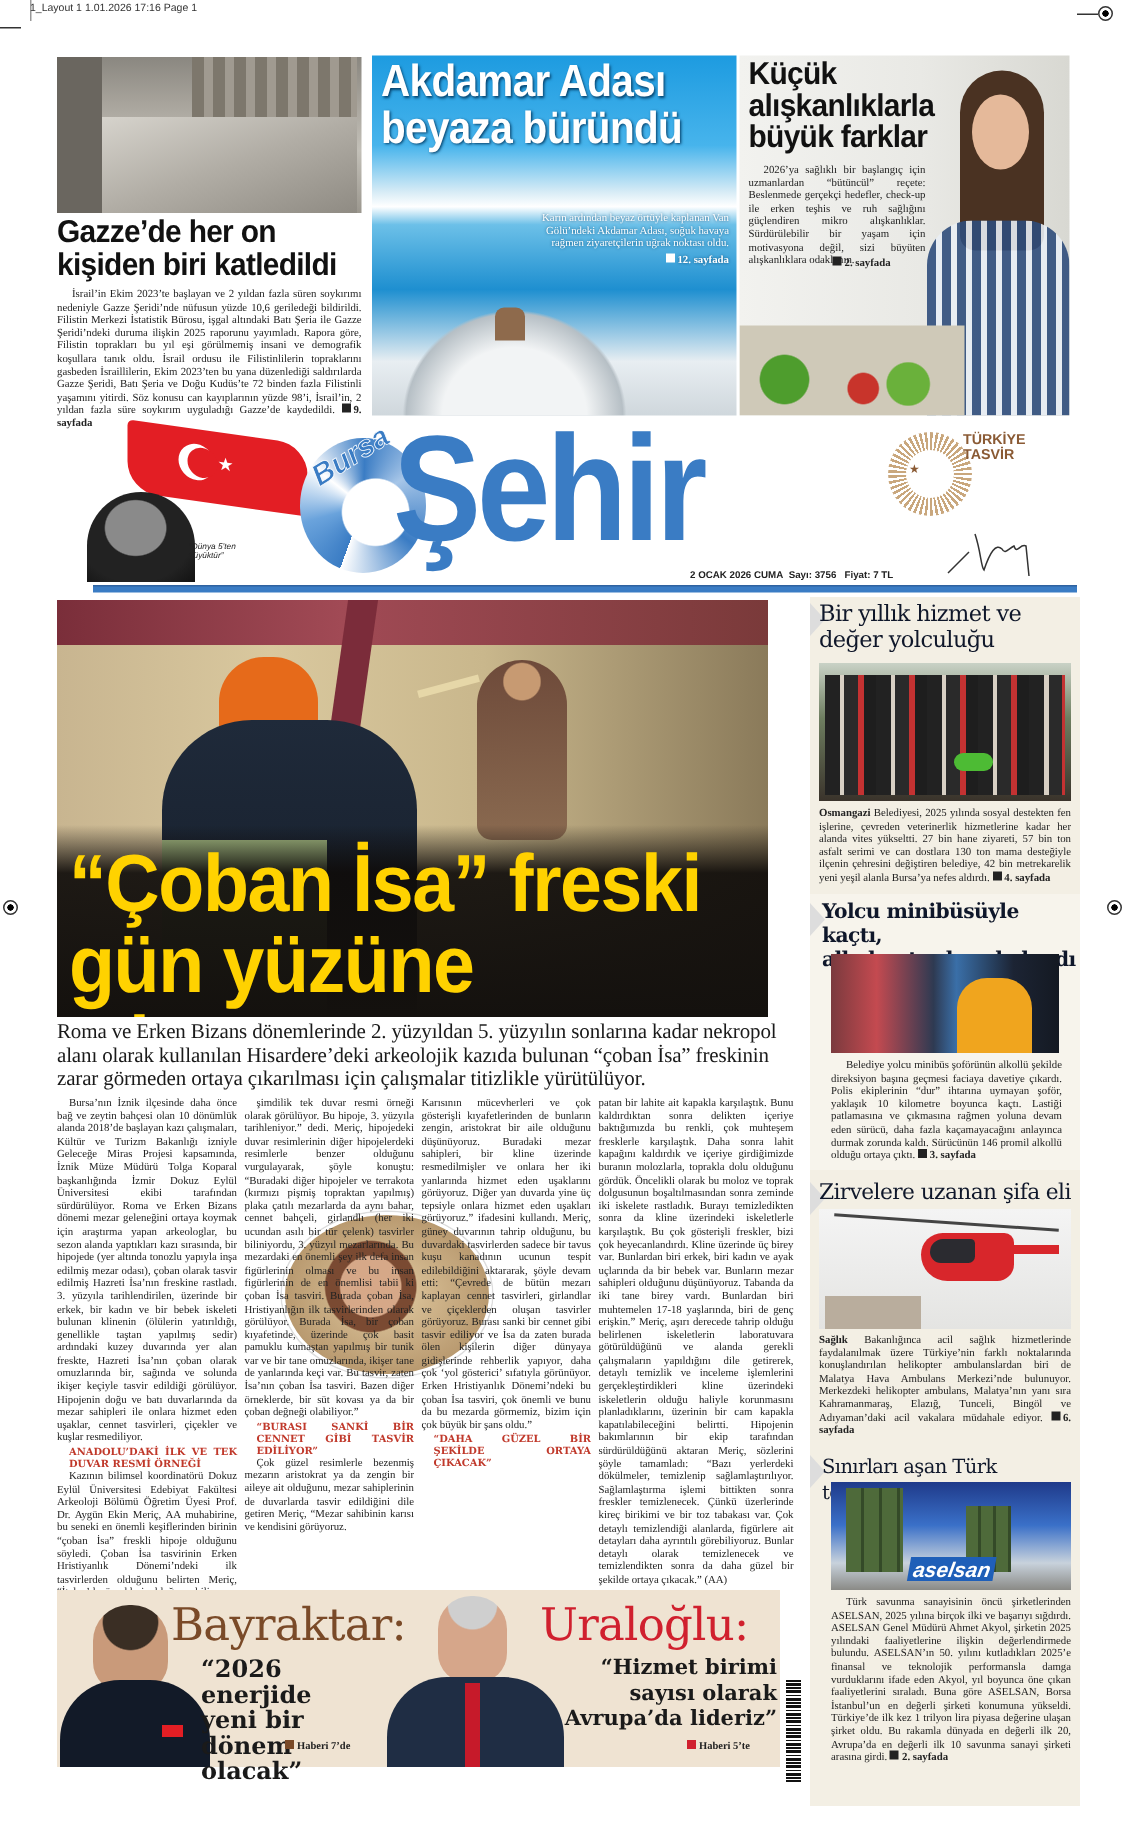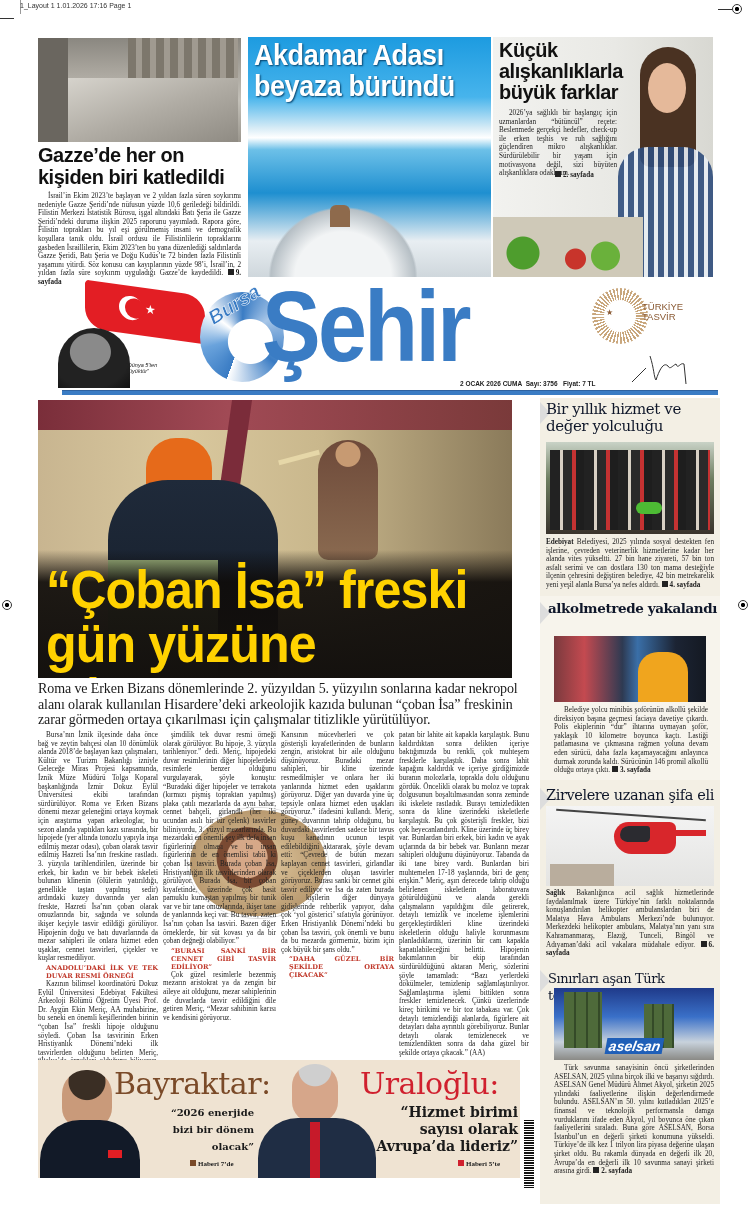--- a/index.html
+++ b/index.html
@@ -46,20 +46,24 @@
   </div>
 </div>
 
 <div class="abs" style="left:248px;top:37px;width:243px;height:240px;background:linear-gradient(180deg,#1d9be0 0%,#47b4ec 25%,#d8ecf6 38%,#fff 42%,#6cc0e8 47%,#1e8fd0 65%,#e8eef2 85%,#cfd7dc 100%);overflow:hidden">
   <div class="cond" style="position:absolute;left:6px;top:2px;font-size:30px;line-height:31px;color:#fff;text-shadow:1px 1px 2px #05406a;transform:scaleX(0.9)">
     <div>Akdamar Adası</div>
     <div>beyaza büründü</div>
   </div>
   <div style="position:absolute;left:10px;top:160px;width:170px;height:80px;background:radial-gradient(ellipse at 50% 100%,#f2f4f5 40%,#b6bfc5 60%,transparent 62%)"></div>
   <div style="position:absolute;left:82px;top:168px;width:20px;height:22px;background:#8e6a4c;border-radius:6px 6px 0 0"></div>
+  <div class="body" style="position:absolute;left:108px;top:104px;width:130px;color:#fff;text-align:right;text-shadow:0 0 2px #0a4d7a">
+    <div>Karın ardından beyaz örtüyle kaplanan Van Gölü’ndeki Akdamar Adası, soğuk havaya rağmen ziyaretçilerin uğrak noktası oldu.</div>
+    <div class="ref" style="margin-top:2px"><span class="sq" style="background:#fff"></span><span>12. sayfada</span></div>
+  </div>
 </div>
 
 <div class="abs" style="left:493px;top:37px;width:220px;height:240px;background:linear-gradient(90deg,#f2f2ef 0%,#e9e9e5 55%,#d8d8d2 100%);overflow:hidden">
   <div style="position:absolute;left:125px;top:10px;width:95px;height:230px">
     <div style="position:absolute;left:22px;top:0;width:56px;height:120px;border-radius:28px 28px 10px 10px;background:#4a3222"></div>
     <div style="position:absolute;left:30px;top:16px;width:38px;height:50px;border-radius:50%;background:#e5b99a"></div>
     <div style="position:absolute;left:0;top:100px;width:95px;height:130px;border-radius:30px 30px 0 0;background:repeating-linear-gradient(90deg,#2f4d7c 0 6px,#e8eef4 6px 10px),#2f4d7c;opacity:.9"></div>
   </div>
   <div style="position:absolute;left:0;top:180px;width:150px;height:60px;background:radial-gradient(circle at 20% 60%,#4e9d2d 0 16px,transparent 17px),radial-gradient(circle at 55% 70%,#c8342b 0 10px,transparent 11px),radial-gradient(circle at 75% 65%,#6ab13b 0 14px,transparent 15px),#cfc9b8"></div>
   <div class="cond" style="position:absolute;left:6px;top:2px;font-size:21px;line-height:21px;color:#111;transform:scaleX(0.95)">
@@ -85,21 +89,21 @@
   <div class="sansb" style="position:absolute;left:174px;top:30px;font-size:20px;font-weight:bold;font-style:italic;color:#3a7cc4;transform:rotate(-32deg);transform-origin:left top;-webkit-text-stroke:0.5px #fff">Bursa</div>
   <div class="cond" style="position:absolute;left:232px;top:-6px;font-size:100px;line-height:104px;color:#3a7cc4;transform:scaleX(0.88);letter-spacing:-3px">Şehir</div>
   <div class="sansb" style="position:absolute;left:430px;top:100px;font-size:6.5px;font-weight:bold;color:#222;white-space:nowrap">
     <span>2 OCAK 2026 CUMA</span>&nbsp;&nbsp;<span>Sayı: 3756</span>&nbsp;&nbsp;&nbsp;<span>Fiyat: 7 TL</span>
   </div>
 
   <div style="position:absolute;left:562px;top:8px;width:56px;height:56px;border-radius:50%;background:repeating-conic-gradient(#c9a77d 0 4deg,#fff 4deg 8deg)">
     <div style="position:absolute;left:12px;top:12px;width:32px;height:32px;border-radius:50%;background:#fff"></div>
     <div style="position:absolute;left:14px;top:20px;font-size:8px;color:#8a5a34">★</div>
   </div>
-  <div class="sansb" style="position:absolute;left:612px;top:22px;font-size:9.5px;line-height:10px;font-weight:normal;color:#8a5a34">
+  <div class="sansb" style="position:absolute;left:612px;top:9px;font-size:9.5px;line-height:10px;font-weight:bold;color:#8a5a34">
     <div>TÜRKİYE</div>
     <div>TASVİR</div>
   </div>
   <svg style="position:absolute;left:598px;top:68px" width="64" height="38" viewBox="0 0 64 38">
       <path d="M4 34 L18 20 M22 8 C26 20,26 30,28 32 C32 20,36 14,40 18 C42 22,44 18,48 16 C50 22,52 14,56 16 L58 36" stroke="#333" stroke-width="1" fill="none"></path>
     </svg>
   <div style="position:absolute;left:32px;top:110px;width:656px;height:5px;background:#3a7cc4;border-top:1px solid #2e62a0"></div>
 </div>
 
 <div class="abs" style="left:38px;top:400px;width:474px;height:278px;background:linear-gradient(90deg,#c8b590 0%,#d9c89e 30%,#c9b78c 60%,#8a7a5a 100%);overflow:hidden">
@@ -143,27 +147,28 @@
   <div class="arrow" style="left:0;top:4px"></div>
   <div class="sidehead" style="position:absolute;left:6px;top:3px">
     <div>Bir yıllık hizmet ve</div>
     <div>değer yolculuğu</div>
   </div>
   <div style="position:absolute;left:6px;top:44px;width:168px;height:92px;background:linear-gradient(180deg,#c9d2c6 0%,#6e7e60 40%,#3a332b 100%)">
     <div style="position:absolute;left:4px;top:8px;width:160px;height:80px;background:repeating-linear-gradient(90deg,#222 0 10px,#d8d0c4 10px 13px,#2a2a2a 13px 22px,#c43232 22px 26px,#1e1e1e 26px 34px)"></div>
     <div style="position:absolute;left:90px;top:60px;width:26px;height:12px;border-radius:6px;background:#4dbb34"></div>
   </div>
   <div class="body" style="position:absolute;left:6px;top:140px;width:168px">
-    <b>Edebiyat</b><span> Belediyesi, 2025 yılında sosyal destekten fen işlerine, çevreden veterinerlik hizmetlerine kadar her alanda vites yükseltti. 27 bin hane ziyareti, 57 bin ton asfalt serimi ve can dostlara 130 ton mama desteğiyle ilçenin çehresini değiştiren belediye, 42 bin metrekarelik yeni yeşil alanla Bursa’ya nefes aldırdı.</span>
+    <b>Osmangazi</b><span> Belediyesi, 2025 yılında sosyal destekten fen işlerine, çevreden veterinerlik hizmetlerine kadar her alanda vites yükseltti. 27 bin hane ziyareti, 57 bin ton asfalt serimi ve can dostlara 130 ton mama desteğiyle ilçenin çehresini değiştiren belediye, 42 bin metrekarelik yeni yeşil alanla Bursa’ya nefes aldırdı.</span>
     <span class="ref"><span class="sq"></span><span>4. sayfada</span></span>
   </div>
 
   <div style="position:absolute;left:0;top:198px;width:180px;height:184px;background:#f7f4ec">
     <div class="arrow" style="left:0;top:6px"></div>
     <div class="sidehead" style="position:absolute;left:8px;top:4px;font-size:13.5px;line-height:16px;font-weight:bold">
+      <div>Yolcu minibüsüyle kaçtı,</div>
       <div>alkolmetrede yakalandı</div>
     </div>
     <div style="position:absolute;left:14px;top:40px;width:152px;height:66px;background:linear-gradient(90deg,#7a3a3e 0%,#c44a50 20%,#2e3a52 45%,#3a6fa8 55%,#1c2434 80%,#141922 100%)">
       <div style="position:absolute;left:84px;top:16px;width:50px;height:50px;border-radius:20px 20px 0 0;background:#f0a51e"></div>
     </div>
     <div class="body" style="position:absolute;left:14px;top:110px;width:154px;text-indent:10px">
       <span>Belediye yolcu minibüs şoförünün alkollü şekilde direksiyon başına geçmesi faciaya davetiye çıkardı. Polis ekiplerinin “dur” ihtarına uymayan şoför, yaklaşık 10 kilometre boyunca kaçtı. Lastiği patlamasına ve çıkmasına rağmen yoluna devam eden sürücü, daha fazla kaçamayacağını anlayınca durmak zorunda kaldı. Sürücünün 146 promil alkollü olduğu ortaya çıktı.</span>
       <span class="ref"><span class="sq"></span><span>3. sayfada</span></span>
     </div>
   </div>
@@ -198,23 +203,23 @@
 <div class="abs" style="left:524px;top:1120px;width:10px;height:68px;background:repeating-linear-gradient(180deg,#111 0 1px,#fff 1px 2px,#111 2px 4px,#fff 4px 5px)"></div>
 
 <div class="abs" style="left:38px;top:1060px;width:482px;height:118px;background:#efe3d2">
 
   <div style="position:absolute;left:2px;top:6px;width:100px;height:112px">
     <div style="position:absolute;left:22px;top:4px;width:50px;height:58px;border-radius:24px 24px 20px 20px;background:radial-gradient(circle at 50% 20%,#3a2e24 0 18px,#c99a7a 19px)"></div>
     <div style="position:absolute;left:0;top:54px;width:100px;height:58px;border-radius:40px 40px 0 0;background:#121a28"></div>
     <div style="position:absolute;left:68px;top:84px;width:14px;height:8px;background:#e31e24"></div>
   </div>
   <div class="serifb" style="position:absolute;left:76px;top:8px;font-size:30px;line-height:32px;color:#7a4a28;letter-spacing:-0.5px">Bayraktar:</div>
-  <div class="serifb" style="position:absolute;left:96px;top:44px;width:120px;text-align:right;font-size:10px;line-height:17px;font-weight:bold;color:#1a1a1a">
+  <div class="serifb" style="position:absolute;left:96px;top:44px;width:120px;text-align:left;font-size:16px;line-height:17px;font-weight:bold;color:#1a1a1a">
     <div>“2026 enerjide</div>
-    <div>bizi bir dönem</div>
+    <div>yeni bir dönem</div>
     <div>olacak”</div>
   </div>
   <div class="body ref" style="position:absolute;left:152px;top:100px;font-size:7px"><span class="sq" style="background:#7a4a28"></span><span>Haberi 7’de</span></div>
 
   <div style="position:absolute;left:214px;top:2px;width:124px;height:116px">
     <div style="position:absolute;left:40px;top:2px;width:46px;height:58px;border-radius:22px 22px 20px 20px;background:radial-gradient(circle at 50% 10%,#cfcfcf 0 16px,#d6a68a 17px)"></div>
     <div style="position:absolute;left:6px;top:56px;width:118px;height:60px;border-radius:40px 40px 0 0;background:#1f2d44"></div>
     <div style="position:absolute;left:58px;top:60px;width:10px;height:56px;background:#c61a2a"></div>
   </div>
   <div class="serifb" style="position:absolute;left:322px;top:8px;font-size:30px;line-height:32px;color:#d0202e;letter-spacing:-0.5px">Uraloğlu:</div>

